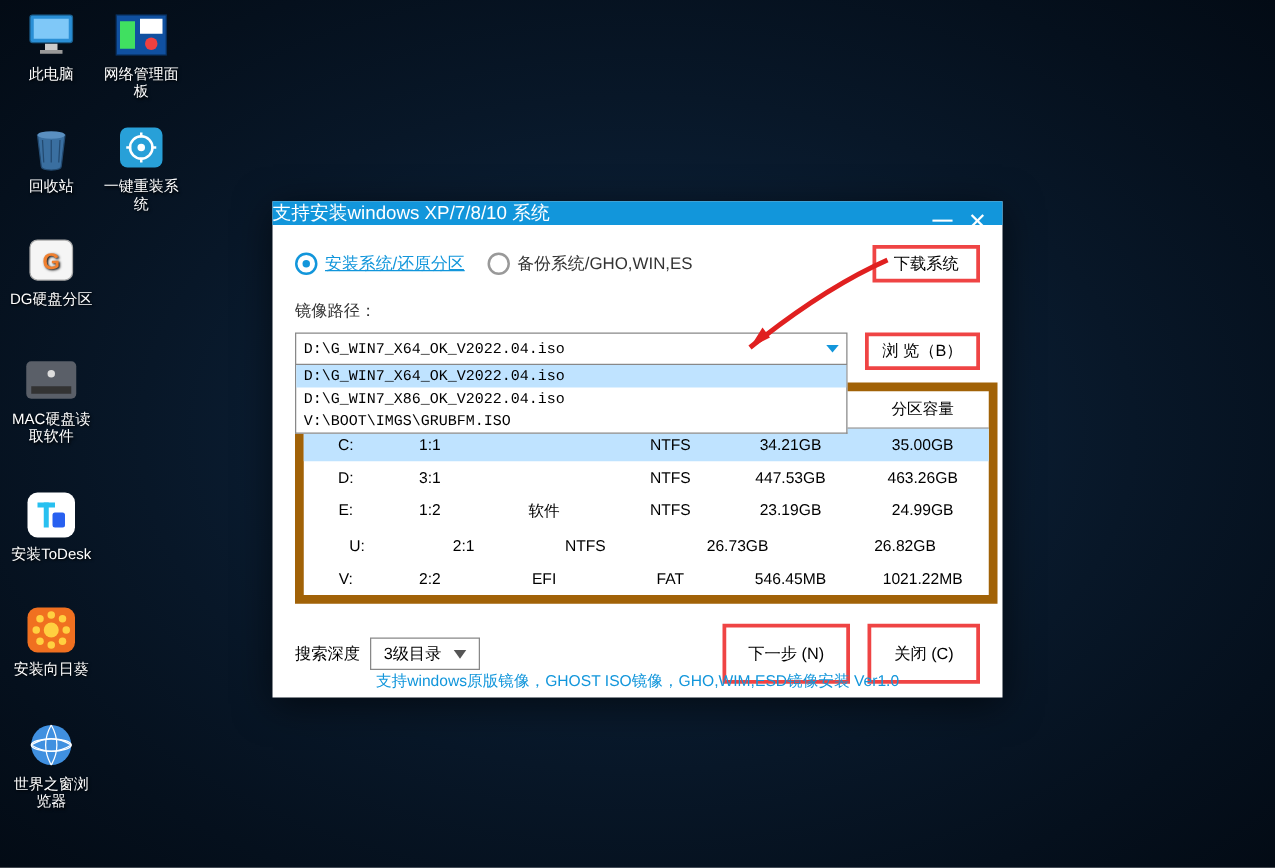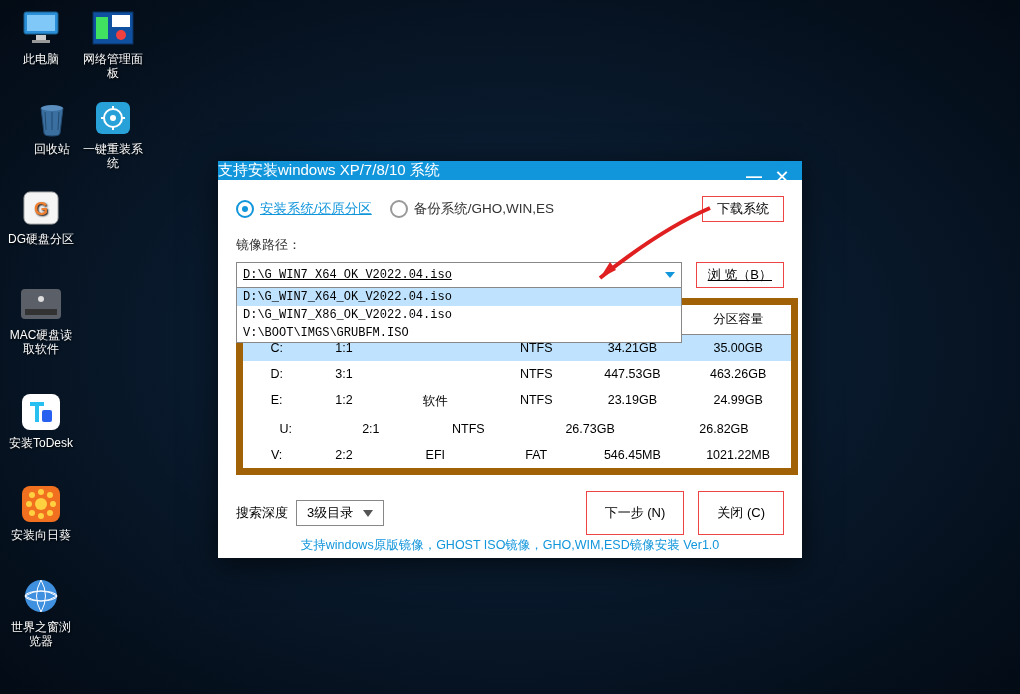--- a/index.html
+++ b/index.html
@@ -112,42 +112,41 @@
   content: "";
   width: 6px;
   height: 6px;
   background: #1296db;
   border-radius: 50%;
 }
 .radio.unsel .circ { border-color: #999; }
 .radio.sel .txt { color: #1296db; text-decoration: underline; }
 
 .btn-outline {
-  border: 1px solid #ef4444;
+  border: 3px solid #ef4444;
   background: #fff;
   padding: 3px 14px;
   font-size: 13px;
   cursor: pointer;
 }
 .btn-outline.big {
   padding: 12px 18px;
 }
 
 .field-label {
   font-size: 13px;
   color: #333;
   margin-top: 14px;
 }
 
 .path-row {
   margin-top: 8px;
   display: flex;
   align-items: stretch;
   gap: 14px;
-  text-decoration: underline;
 }
 .combo {
   position: relative;
   flex: 1;
 }
 .combo-input {
   box-sizing: border-box;
   width: 100%;
   height: 26px;
   border: 1px solid #888;
@@ -260,21 +259,21 @@
   <div class="ico">
     <svg width="46" height="40" viewBox="0 0 46 40">
         <rect x="6" y="4" width="34" height="22" rx="2" fill="#2a8fd6" stroke="#1a5f8e"></rect>
         <rect x="9" y="7" width="28" height="16" fill="#7fc8f8"></rect>
         <rect x="18" y="27" width="10" height="5" fill="#ccc"></rect>
         <rect x="14" y="32" width="18" height="3" fill="#999"></rect>
       </svg>
   </div>
   <div class="lbl">此电脑</div>
 </div>
-<div class="desktop-icon" style="left:17px;top:98px">
+<div class="desktop-icon" style="left:6px;top:98px">
   <div class="ico">
     <svg width="38" height="40" viewBox="0 0 38 40">
         <path d="M8 10 L30 10 L27 35 Q27 38 19 38 Q11 38 11 35 Z" fill="#3a6fa0" stroke="#234a70"></path>
         <ellipse cx="19" cy="10" rx="11" ry="3" fill="#5a8fc0"></ellipse>
         <path d="M12 14 L13 32 M19 14 L19 32 M26 14 L25 32" stroke="#234a70" stroke-width="1"></path>
       </svg>
   </div>
   <div class="lbl">回收站</div>
 </div>
 <div class="desktop-icon" style="left:6px;top:188px">

